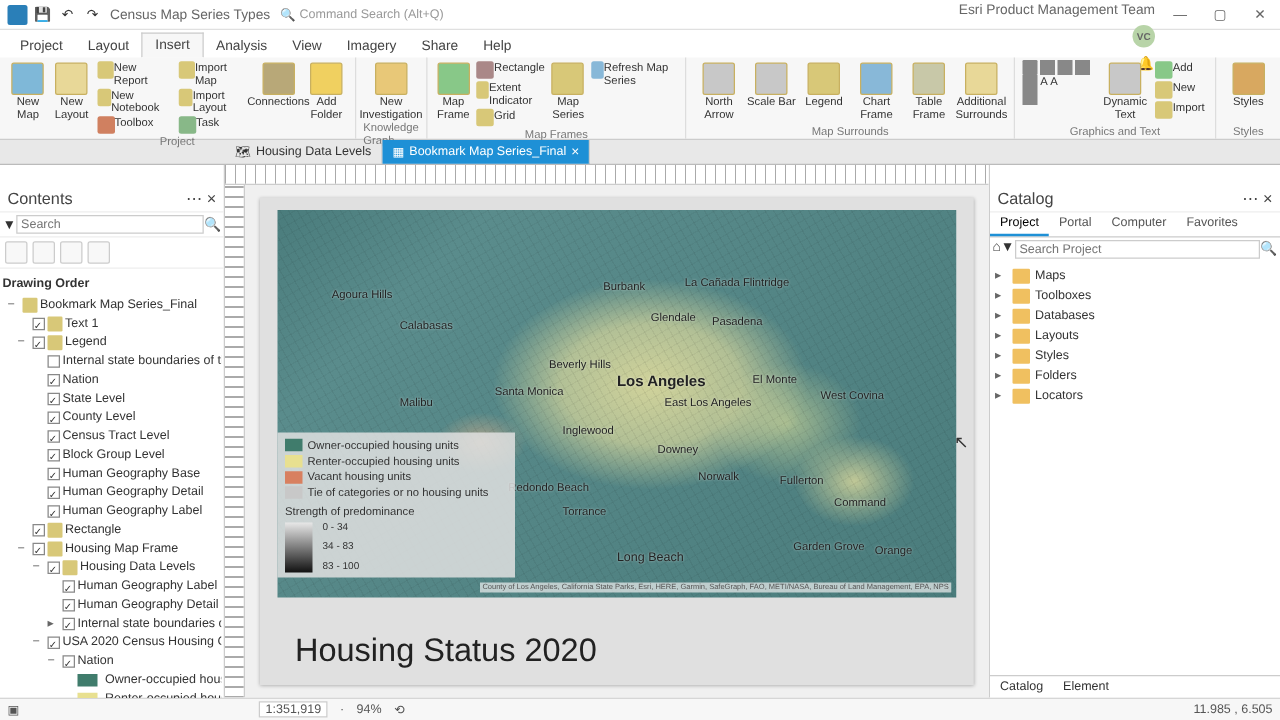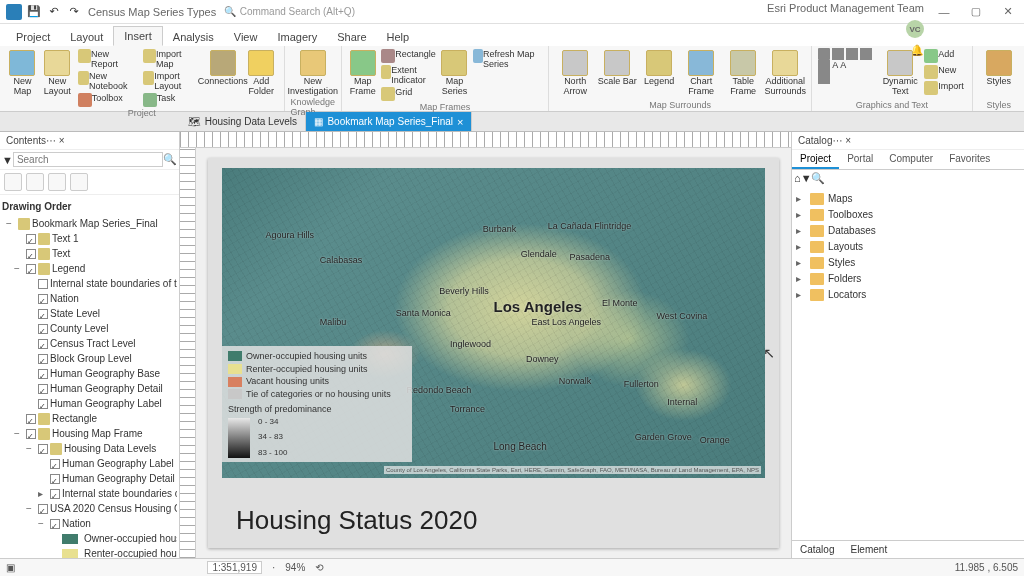--- a/index.html
+++ b/index.html
@@ -38,21 +38,21 @@
 .doctabs { height:20px; background:#e8e8e8; display:flex; align-items:stretch; border-bottom:1px solid #bbb;}
 .doctab { display:flex;align-items:center;gap:4px;padding:0 8px;font-size:10px;border-right:1px solid #ccc;}
 .doctab.active { background:#1e90d6; color:#fff;}
 .doctab .x { font-size:11px; }
 
 
 .main { display:flex; height: calc(576px - 24px - 22px - 66px - 20px - 18px); }
 
 
 .contents { width:180px; border-right:1px solid #ccc; display:flex;flex-direction:column; background:#fff;}
-.panel-head { padding:3px 6px; font-size:10px; color:#444; display:flex;align-items:center;border-bottom:1px solid #eee;}
+.panel-head { padding:3px 6px; font-size:13px; color:#444; display:flex;align-items:center;justify-content:space-between;border-bottom:1px solid #eee;margin-top:16px;}
 .panel-search { display:flex;align-items:center;padding:2px;border-bottom:1px solid #eee;}
 .panel-search input { flex:1;border:1px solid #ccc;padding:1px 3px;font-size:10px;}
 .panel-toolbar { display:flex;gap:4px;padding:3px 4px;border-bottom:1px solid #eee;}
 .panel-toolbar span { width:18px;height:18px;border:1px solid #ccc;border-radius:2px;background:#f8f8f8;}
 .tree { flex:1; overflow:auto; padding:2px 2px; font-size:10px; line-height:1.5;}
 .tree .heading { font-weight:600; padding:2px 0;}
 .tn { display:flex;align-items:center;gap:2px;padding:0 0 0 4px;white-space:nowrap;overflow:hidden;text-overflow:ellipsis;}
 .tn .cb { width:10px;height:10px;border:1px solid #888;display:inline-block;flex-shrink:0;}
 .tn .cb.on::after{content:"✓";font-size:8px;position:relative;top:-2px;left:0;color:#333;}
 .tn .ex { width:10px;display:inline-block;color:#666;flex-shrink:0;}
@@ -355,26 +355,20 @@
             <span class="ic2" style="background:#d8c878;border-radius:1px"></span>
             <span>Bookmark Map Series_Final</span>
           </div>
           <div class="tn i1">
             <span class="ex"></span>
             <span class="cb on"></span>
             <span class="ic2" style="background:#d8c878;border-radius:1px"></span>
             <span>Text 1</span>
           </div>
           <div class="tn i1">
-            <span class="ex"></span>
-            <span class="cb on"></span>
-            <span class="ic2" style="background:#d8c878;border-radius:1px"></span>
-            <span>Text</span>
-          </div>
-          <div class="tn i1">
             <span class="ex">−</span>
             <span class="cb on"></span>
             <span class="ic2" style="background:#d8c878;border-radius:1px"></span>
             <span>Legend</span>
           </div>
           <div class="tn i2">
             <span class="ex"></span>
             <span class="cb"></span>
             <span>Internal state boundaries of the United...</span>
           </div>
@@ -475,29 +469,29 @@
     </div>
   </div>
 
   <div class="canvas">
     <div class="ruler-h"></div>
     <div class="ruler-v"></div>
     <div class="page">
       <div class="mapframe">
         <div class="map-texture"></div>
         <div class="map-grid"></div>
-        <div class="city" style="left:50%;top:42%;font-weight:600;font-size:15px;">Los Angeles</div>
+        <div class="city" style="left:50%;top:42%;font-weight:600;font-size:12px;">Los Angeles</div>
         <div class="city" style="left:32%;top:45%">Santa Monica</div>
         <div class="city" style="left:48%;top:18%">Burbank</div>
         <div class="city" style="left:55%;top:26%">Glendale</div>
         <div class="city" style="left:64%;top:27%">Pasadena</div>
         <div class="city" style="left:42%;top:55%">Inglewood</div>
         <div class="city" style="left:42%;top:76%">Torrance</div>
         <div class="city" style="left:50%;top:88%;font-size:10px">Long Beach</div>
-        <div class="city" style="left:82%;top:74%">Internal</div>
+        <div class="city" style="left:82%;top:74%">Command</div>
         <div class="city" style="left:76%;top:85%">Garden Grove</div>
         <div class="city" style="left:88%;top:86%">Orange</div>
         <div class="city" style="left:56%;top:60%">Downey</div>
         <div class="city" style="left:62%;top:67%">Norwalk</div>
         <div class="city" style="left:74%;top:68%">Fullerton</div>
         <div class="city" style="left:18%;top:48%">Malibu</div>
         <div class="city" style="left:40%;top:38%">Beverly Hills</div>
         <div class="city" style="left:57%;top:48%">East Los Angeles</div>
         <div class="city" style="left:70%;top:42%">El Monte</div>
         <div class="city" style="left:8%;top:20%">Agoura Hills</div>
@@ -547,20 +541,21 @@
     <div class="cat-tabs">
       <span class="active">Project</span>
       <span>Portal</span>
       <span>Computer</span>
       <span>Favorites</span>
 
     </div>
     <div class="cat-search">
         <span>⌂</span>
         <span>▼</span>
+        <input placeholder="Search Project" style="">
         <span>🔍</span>
       </div>
     <div class="cat-tree" id="cat-rows">
         <div class="tn2">
           <span class="ex2">▸</span>
           <span class="folder"></span>
           <span>Maps</span>
         </div>
         <div class="tn2">
           <span class="ex2">▸</span>

